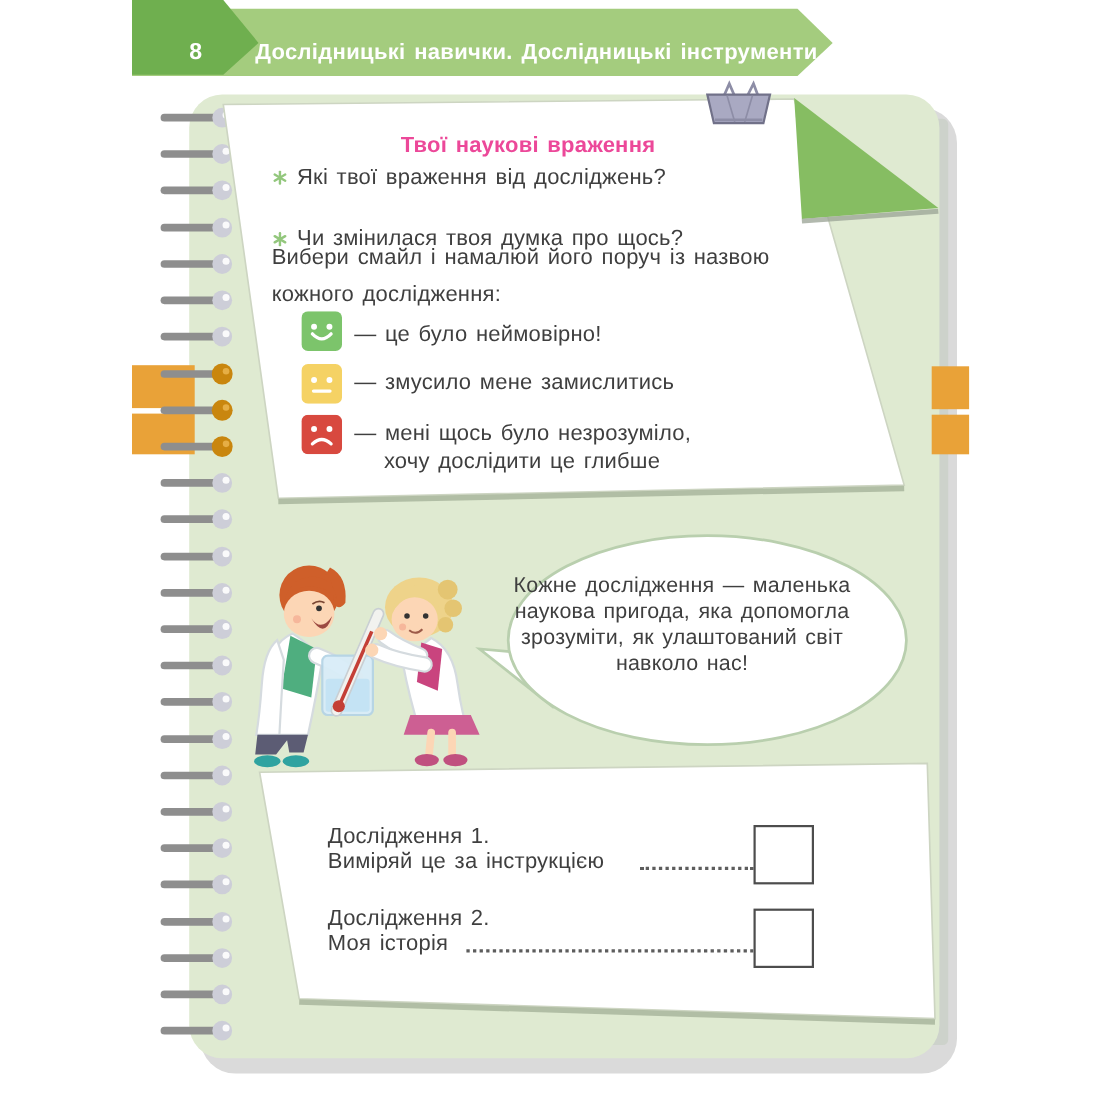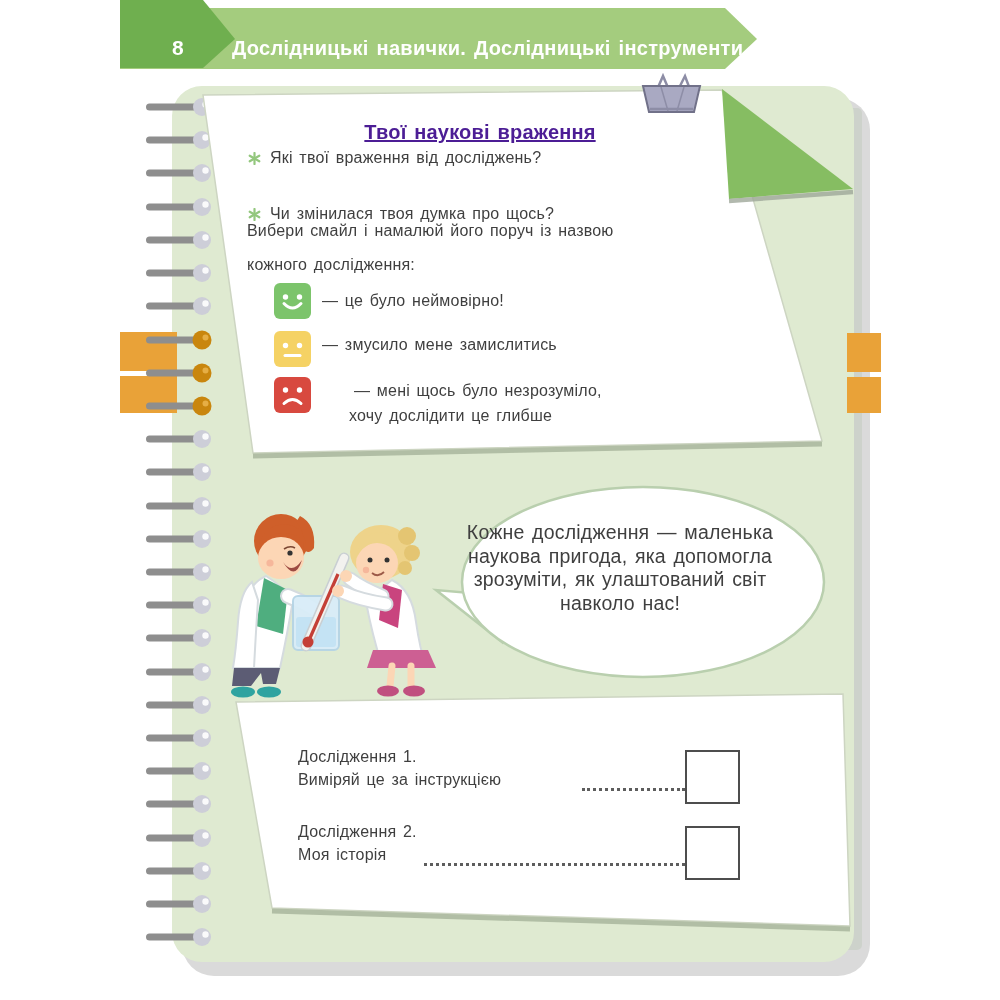--- a/index.html
+++ b/index.html
@@ -1,21 +1,21 @@
 <!DOCTYPE html>
 <html><head>
 <meta charset="utf-8">
 <style>
   html,body{margin:0;padding:0;background:#ffffff;}
   .stage{position:relative;width:1000px;height:1000px;background:#ffffff;overflow:hidden;
          font-family:"Liberation Sans", sans-serif;color:#3f3f3f;}
   .art{position:absolute;left:0;top:0;}
-  .ov{position:absolute;white-space:nowrap;font-size:16px;line-height:1.3;word-spacing:2px;letter-spacing:.2px;}
+  .ov{position:absolute;white-space:nowrap;font-size:20px;line-height:1.3;word-spacing:2px;letter-spacing:.2px;}
   .white{color:#ffffff;font-weight:bold;}
-  .green-title{color:#4c1d95;font-weight:bold;text-decoration:underline;}
+  .green-title{color:#ec4899;font-weight:bold;}
   .center{text-align:center;}
   .hdr-num{left:150px;top:34px;width:56px;font-size:21px;}
   .hdr-title{left:232px;top:35px;width:500px;font-size:20px;letter-spacing:.3px;}
   .imp-title{left:280px;top:119px;width:400px;font-size:20px;}
   .bullet-row{left:248px;display:flex;align-items:center;gap:9px;}
   .star{flex:0 0 auto;display:block;}
   .instr{left:247px;}
   .legend-label{left:322px;}
   .legend-icon{position:absolute;left:274px;width:37px;height:36px;}
   .bubble-text{left:447px;top:521px;width:346px;white-space:normal;font-size:19.5px;line-height:23.5px;}
@@ -221,21 +221,21 @@
     <line x1="11" y1="24.5" x2="26" y2="24.5" stroke="#ffffff" stroke-width="3" stroke-linecap="round"></line>
   </svg>
   <div class="ov legend-label" style="top:335px;">— змусило мене замислитись</div>
 
   <svg class="legend-icon" style="top:377px;" viewBox="0 0 37 36">
     <rect width="37" height="36" rx="6" fill="#d8493f"></rect>
     <circle cx="11.5" cy="13" r="2.7" fill="#ffffff"></circle>
       <circle cx="25.5" cy="13" r="2.7" fill="#ffffff"></circle>
     <path d="M10,26.5 Q18.5,18.5 27,26.5" stroke="#ffffff" stroke-width="3" fill="none" stroke-linecap="round"></path>
   </svg>
-  <div class="ov legend-label" style="top:381px;margin-left:32px;">— мені щось було незрозуміло,</div>
+  <div class="ov legend-label" style="top:381px;">— мені щось було незрозуміло,</div>
   <div class="ov" style="left:349px;top:406px;">хочу дослідити це глибше</div>
 
   <div class="ov bubble-text center">Кожне дослідження — маленька наукова пригода, яка допомогла зрозуміти, як улаштований світ навколо нас!</div>
 
 
   <div class="ov tool-line" style="top:747px;">Дослідження 1.</div>
   <div class="ov tool-line" style="top:770px;">Виміряй це за інструкцією</div>
   <div class="leader leader1"></div>
   <div class="box box1"></div>
 

